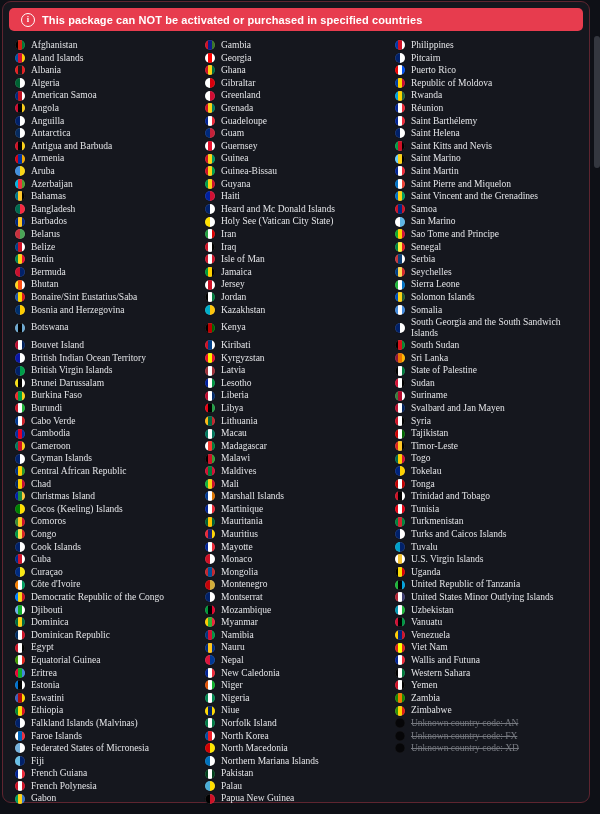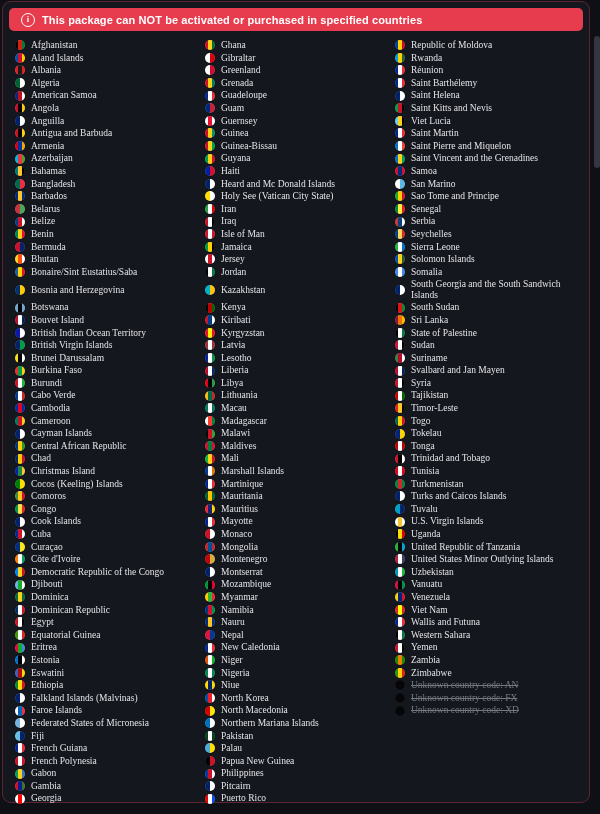--- a/index.html
+++ b/index.html
@@ -56,28 +56,36 @@
         </div>
         <div class="country">
           <span class="flag" style="background: linear-gradient(90deg, rgb(204, 9, 47) 0px, rgb(204, 9, 47) 34%, rgb(0, 0, 0) 34%, rgb(0, 0, 0) 67%, rgb(249, 204, 22) 67%, rgb(249, 204, 22) 100%);"></span>
           <span class="label">Angola</span>
         </div>
         <div class="country">
           <span class="flag" style="background: linear-gradient(90deg, rgb(1, 33, 105) 0px, rgb(1, 33, 105) 50%, rgb(255, 255, 255) 50%, rgb(255, 255, 255) 100%);"></span>
           <span class="label">Anguilla</span>
         </div>
         <div class="country">
+          <span class="flag" style="background: linear-gradient(90deg, rgb(7, 43, 95) 0px, rgb(7, 43, 95) 50%, rgb(255, 255, 255) 50%, rgb(255, 255, 255) 100%);"></span>
+          <span class="label">Antarctica</span>
+        </div>
+        <div class="country">
           <span class="flag" style="background: linear-gradient(90deg, rgb(206, 17, 38) 0px, rgb(206, 17, 38) 34%, rgb(0, 0, 0) 34%, rgb(0, 0, 0) 67%, rgb(252, 209, 22) 67%, rgb(252, 209, 22) 100%);"></span>
           <span class="label">Antigua and Barbuda</span>
         </div>
         <div class="country">
           <span class="flag" style="background: linear-gradient(90deg, rgb(217, 0, 18) 0px, rgb(217, 0, 18) 34%, rgb(0, 51, 160) 34%, rgb(0, 51, 160) 67%, rgb(242, 168, 0) 67%, rgb(242, 168, 0) 100%);"></span>
           <span class="label">Armenia</span>
         </div>
         <div class="country">
+          <span class="flag" style="background: linear-gradient(90deg, rgb(65, 143, 222) 0px, rgb(65, 143, 222) 50%, rgb(249, 214, 22) 50%, rgb(249, 214, 22) 100%);"></span>
+          <span class="label">Aruba</span>
+        </div>
+        <div class="country">
           <span class="flag" style="background: linear-gradient(90deg, rgb(0, 181, 226) 0px, rgb(0, 181, 226) 34%, rgb(239, 51, 64) 34%, rgb(239, 51, 64) 67%, rgb(80, 158, 47) 67%, rgb(80, 158, 47) 100%);"></span>
           <span class="label">Azerbaijan</span>
         </div>
         <div class="country">
           <span class="flag" style="background: linear-gradient(90deg, rgb(0, 119, 139) 0px, rgb(0, 119, 139) 34%, rgb(255, 199, 44) 34%, rgb(255, 199, 44) 67%, rgb(0, 0, 0) 67%, rgb(0, 0, 0) 100%);"></span>
           <span class="label">Bahamas</span>
         </div>
         <div class="country">
           <span class="flag" style="background: linear-gradient(90deg, rgb(0, 106, 78) 0px, rgb(0, 106, 78) 50%, rgb(244, 42, 65) 50%, rgb(244, 42, 65) 100%);"></span>
           <span class="label">Bangladesh</span>
@@ -472,20 +480,24 @@
         </div>
         <div class="country">
           <span class="flag" style="background: linear-gradient(90deg, rgb(0, 135, 81) 0px, rgb(0, 135, 81) 34%, rgb(255, 255, 255) 34%, rgb(255, 255, 255) 67%, rgb(0, 135, 81) 67%, rgb(0, 135, 81) 100%);"></span>
           <span class="label">Nigeria</span>
         </div>
         <div class="country">
           <span class="flag" style="background: linear-gradient(90deg, rgb(255, 217, 0) 0px, rgb(255, 217, 0) 34%, rgb(1, 33, 105) 34%, rgb(1, 33, 105) 67%, rgb(255, 217, 0) 67%, rgb(255, 217, 0) 100%);"></span>
           <span class="label">Niue</span>
         </div>
         <div class="country">
+          <span class="flag" style="background: linear-gradient(90deg, rgb(0, 123, 70) 0px, rgb(0, 123, 70) 34%, rgb(255, 255, 255) 34%, rgb(255, 255, 255) 67%, rgb(0, 123, 70) 67%, rgb(0, 123, 70) 100%);"></span>
+          <span class="label">Norfolk Island</span>
+        </div>
+        <div class="country">
           <span class="flag" style="background: linear-gradient(90deg, rgb(2, 79, 162) 0px, rgb(2, 79, 162) 34%, rgb(237, 28, 39) 34%, rgb(237, 28, 39) 67%, rgb(255, 255, 255) 67%, rgb(255, 255, 255) 100%);"></span>
           <span class="label">North Korea</span>
         </div>
         <div class="country">
           <span class="flag" style="background: linear-gradient(90deg, rgb(210, 0, 0) 0px, rgb(210, 0, 0) 50%, rgb(255, 230, 0) 50%, rgb(255, 230, 0) 100%);"></span>
           <span class="label">North Macedonia</span>
         </div>
         <div class="country">
           <span class="flag" style="background: linear-gradient(90deg, rgb(0, 113, 188) 0px, rgb(0, 113, 188) 50%, rgb(255, 255, 255) 50%, rgb(255, 255, 255) 100%);"></span>
           <span class="label">Northern Mariana Islands</span>
@@ -533,21 +545,21 @@
         <div class="country">
           <span class="flag" style="background: linear-gradient(90deg, rgb(1, 33, 105) 0px, rgb(1, 33, 105) 50%, rgb(255, 255, 255) 50%, rgb(255, 255, 255) 100%);"></span>
           <span class="label">Saint Helena</span>
         </div>
         <div class="country">
           <span class="flag" style="background: linear-gradient(90deg, rgb(0, 158, 73) 0px, rgb(0, 158, 73) 34%, rgb(206, 17, 38) 34%, rgb(206, 17, 38) 67%, rgb(0, 0, 0) 67%, rgb(0, 0, 0) 100%);"></span>
           <span class="label">Saint Kitts and Nevis</span>
         </div>
         <div class="country">
           <span class="flag" style="background: linear-gradient(90deg, rgb(102, 204, 255) 0px, rgb(102, 204, 255) 34%, rgb(252, 209, 22) 34%, rgb(252, 209, 22) 67%, rgb(0, 0, 0) 67%, rgb(0, 0, 0) 100%);"></span>
-          <span class="label">Viet Lucia</span>
+          <span class="label">Saint Marino</span>
         </div>
         <div class="country">
           <span class="flag" style="background: linear-gradient(90deg, rgb(0, 35, 149) 0px, rgb(0, 35, 149) 34%, rgb(255, 255, 255) 34%, rgb(255, 255, 255) 67%, rgb(237, 41, 57) 67%, rgb(237, 41, 57) 100%);"></span>
           <span class="label">Saint Martin</span>
         </div>
         <div class="country">
           <span class="flag" style="background: linear-gradient(90deg, rgb(0, 114, 198) 0px, rgb(0, 114, 198) 34%, rgb(255, 255, 255) 34%, rgb(255, 255, 255) 67%, rgb(239, 65, 53) 67%, rgb(239, 65, 53) 100%);"></span>
           <span class="label">Saint Pierre and Miquelon</span>
         </div>
         <div class="country">

